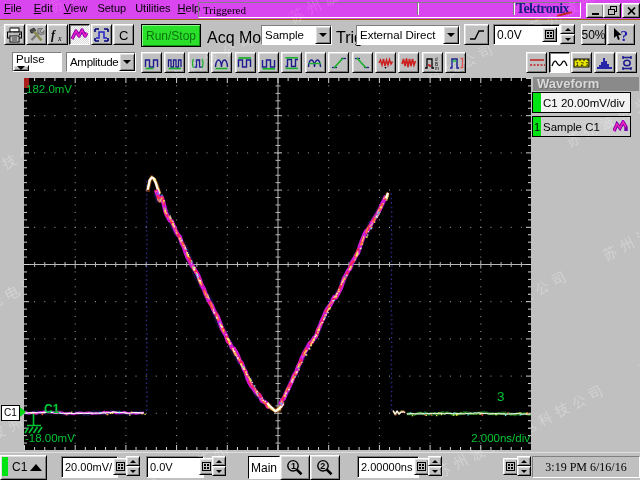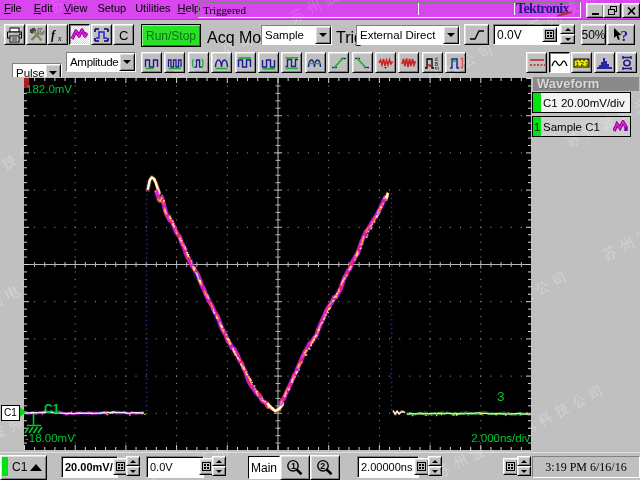--- a/index.html
+++ b/index.html
@@ -210,21 +210,21 @@
   </div>
   <div class="abs raised" style="left:607px;top:4px;width:26px;height:19px;display:flex;align-items:center;justify-content:center;">
     <svg class="icon-svg" width="18" height="15" viewBox="0 0 18 15">
       <path d="M2 1 L2 11 L4.5 8.8 L6 13 L7.8 12.2 L6.3 8.2 L9.5 8 Z" fill="#000"></path>
       <text x="8.5" y="13.5" font-size="15" font-weight="bold" fill="#1818b0" font-family="Liberation Serif,serif">?</text>
     </svg>
   </div>
 </div>
 
 <div id="toolbar2" class="abs">
-  <div class="abs combo sunken" style="left:12px;top:14px;width:48px;height:18px;font-size:11px;">
+  <div class="abs combo sunken" style="left:12px;top:3px;width:48px;height:18px;font-size:11px;flex-direction:column;">
     <div class="combo-field" style="flex:1;">Pulse</div>
     <div class="combo-arrow raised">
         <span class="arrow-down"></span>
       </div>
   </div>
   <div class="abs combo sunken" style="left:66px;top:3px;width:68px;height:18px;font-size:11px;letter-spacing:-0.3px;">
     <div class="combo-field" style="flex:1;">Amplitude</div>
     <div class="combo-arrow raised">
         <span class="arrow-down"></span>
       </div>
@@ -1790,21 +1790,21 @@
       </div>
   </div>
 </div>
 
 <div id="bottombar" class="abs">
   <div class="abs raised" style="left:0px;top:2px;width:45px;height:23px;">
     <div class="abs" style="left:1px;top:1px;width:6px;height:19px;background:#00e414;"></div>
     <span class="abs" style="left:11px;top:4px;font-size:12px;">C1</span>
     <span class="abs arrow-up" style="left:29px;top:8px;border-left-width:6px;border-right-width:6px;border-bottom-width:7px;"></span>
   </div>
-  <div class="abs sunken bb-field" style="left:61px;width:52px;font-weight:bold;">
+  <div class="abs sunken bb-field" style="left:61px;width:52px;">
     <span>20.00mV/</span>
   </div>
   <div class="abs raised kbd-btn" style="left:113px;top:5px;width:13px;height:15px;">
     <svg class="icon-svg" width="9" height="9" viewBox="0 0 9 9">
       <rect x="0.5" y="0.5" width="8" height="8" fill="none" stroke="#000"></rect>
       <rect x="2" y="2" width="2" height="2" fill="#000"></rect>
         <rect x="5" y="2" width="2" height="2" fill="#000"></rect>
       <rect x="2" y="5" width="2" height="2" fill="#000"></rect>
         <rect x="5" y="5" width="2" height="2" fill="#000"></rect>
     </svg>

